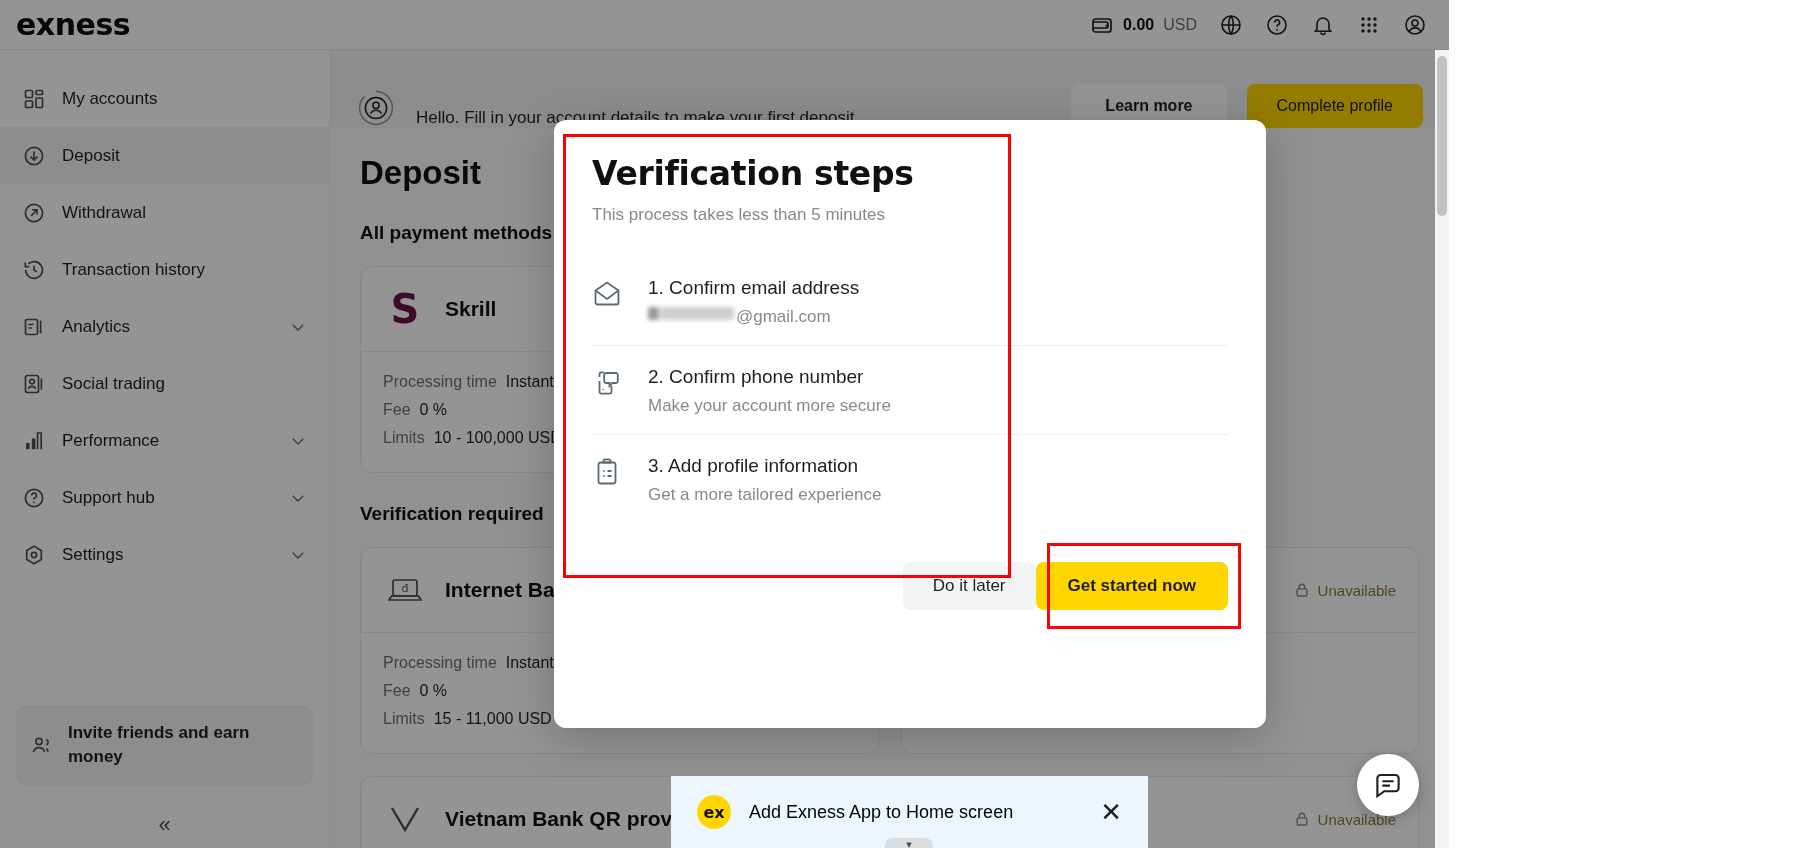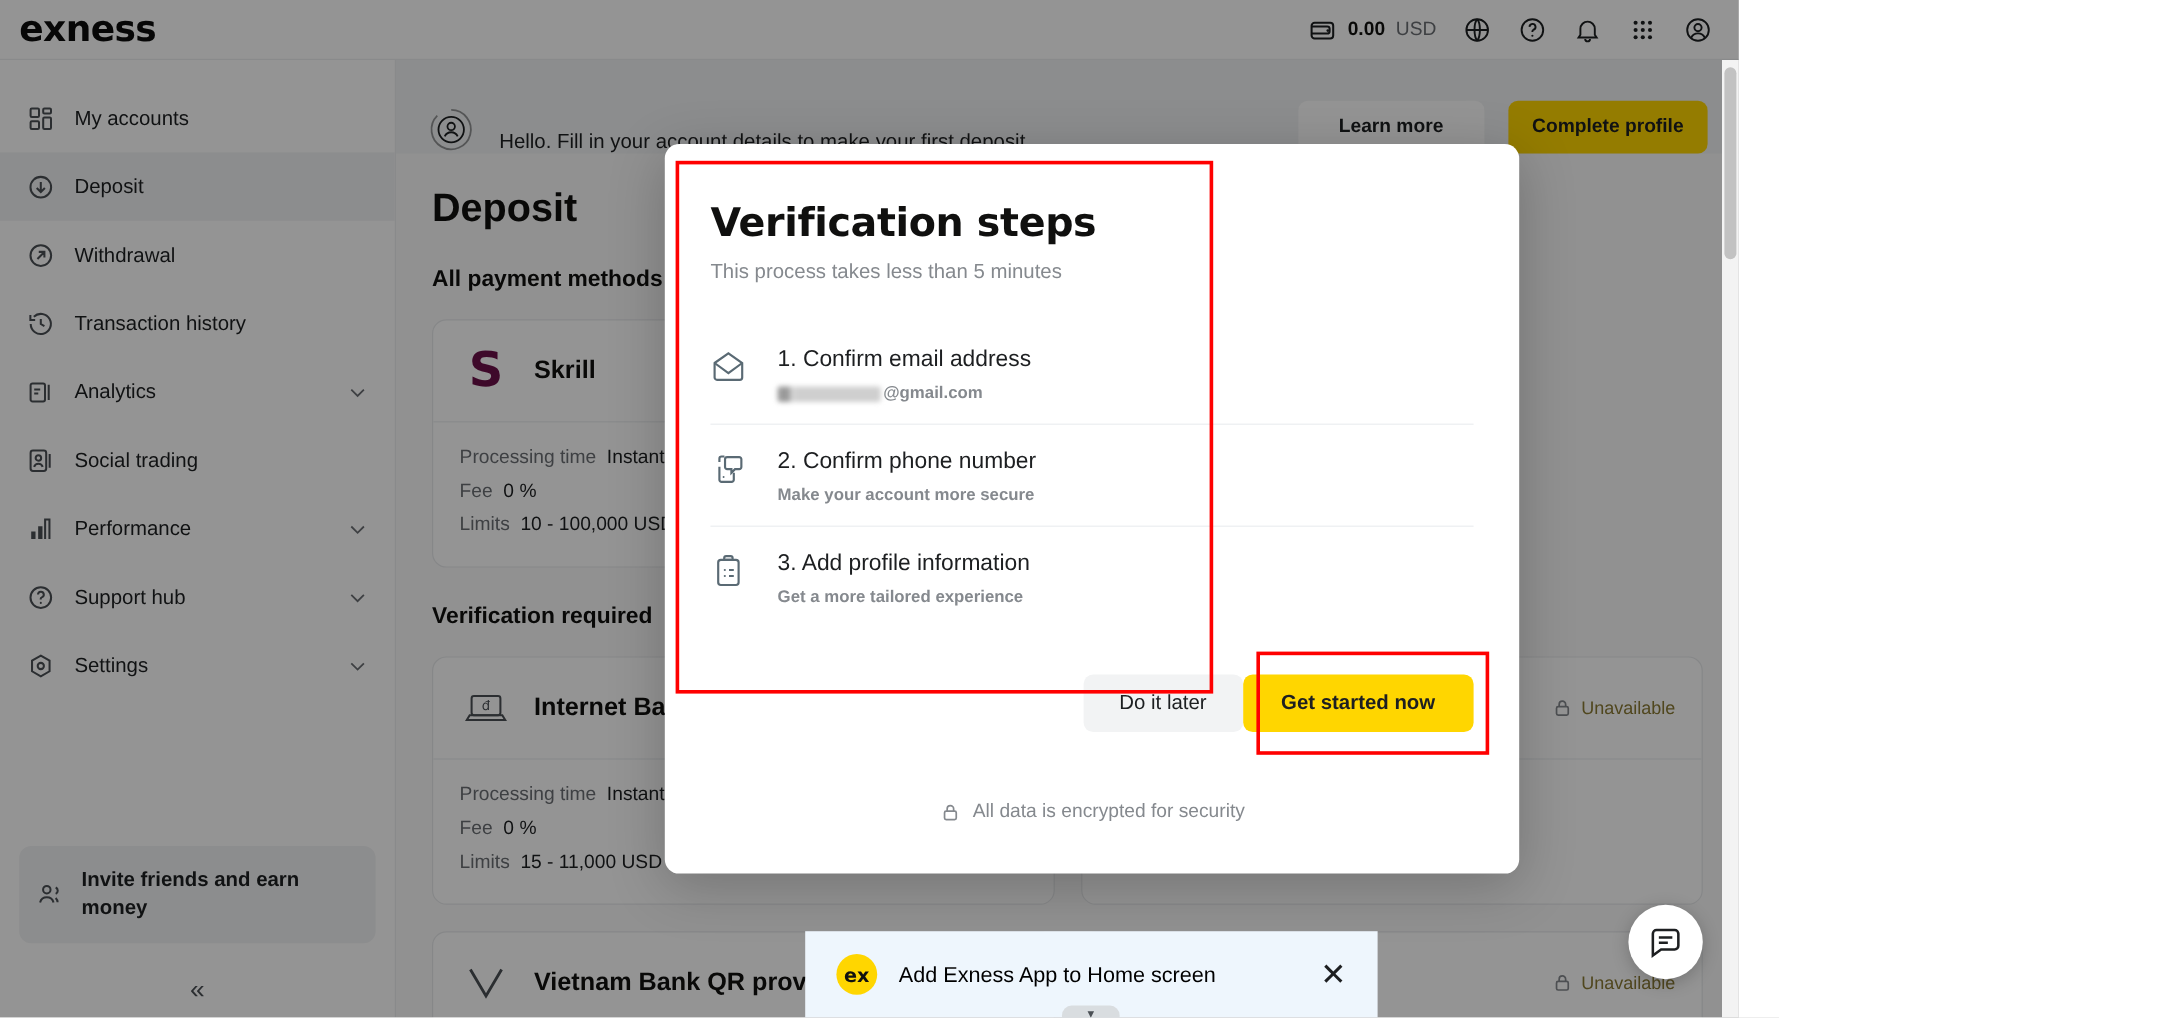--- a/index.html
+++ b/index.html
@@ -88,21 +88,21 @@
   .btn {
     border: none; border-radius: 8px; cursor: pointer;
     font-family: "Liberation Sans", sans-serif;
   }
   .btn-ghost {
     background: #ffffff; color: #1d1f21;
     padding: 13px 34px; font-size: 16px; font-weight: 600;
   }
   .btn-yellow {
     background: #ffd600; color: #1d1f21;
-    padding: 13px 20px; font-size: 16px; font-weight: 700;
+    padding: 13px 30px; font-size: 16px; font-weight: 400;
   }
 
   .page { padding: 26px 30px 0 30px; }
   .page-title { font-size: 33px; font-weight: 700; color: #10100f; }
   .sec-title { font-size: 19px; font-weight: 700; color: #10100f; margin-top: 30px; }
 
   .cards { display: flex; gap: 22px; margin-top: 22px; }
   .pm-card {
     background: #ffffff; border: 1px solid #e7e9eb; border-radius: 12px;
     width: 672px; overflow: hidden;
@@ -133,33 +133,33 @@
     background: #c2c2c2; border-radius: 5px;
   }
 
   
   .modal {
     position: absolute; z-index: 100;
     left: 554px; top: 120px; width: 712px; height: 608px;
     background: #ffffff; border-radius: 12px;
     box-shadow: 0 10px 46px rgba(0,0,0,0.22);
   }
-  .modal-inner { padding: 46px 38px 0 38px; }
+  .modal-inner { padding: 34px 38px 0 38px; }
   .modal-title {
     font-size: 33px; font-weight: 700; color: #10100f; letter-spacing: -0.3px;
     font-family: "DejaVu Sans", sans-serif;
   }
   .modal-sub { font-size: 17px; color: #85898e; margin-top: 12px; }
 
   .steps { margin-top: 38px; }
   .step { display: flex; gap: 26px; align-items: flex-start; padding: 14px 0 18px 0; }
   .step + .step { border-top: 1px solid #eceef0; padding-top: 20px; }
   .step-ico { width: 30px; height: 30px; flex: 0 0 30px; color: #5a6a74; margin-top: 2px; }
   .step-title { font-size: 19px; color: #1d1f21; }
-  .step-desc { font-size: 14px; color: #85898e; margin-top: 8px; display: flex; align-items: flex-end; font-weight: bold; }
+  .step-desc { font-size: 17px; color: #85898e; margin-top: 8px; display: flex; align-items: flex-start; }
   .blur-mask {
     display: inline-block; width: 86px; height: 13px;
     background: linear-gradient(90deg,#9a9a9a 0 10px,#d2d2d2 10px 16px,#cfcfcf 16px 86px);
     filter: blur(2.2px);
     margin-right: 2px; border-radius: 2px;
   }
 
   .modal-actions {
     position: absolute; right: 38px; bottom: 118px;
     display: flex; align-items: center; 
@@ -551,27 +551,20 @@
         </div>
 
       </div>
     </div>
 
     <div class="modal-actions">
       <button class="btn btn-later">Do it later</button>
       <button class="btn btn-start">Get started now</button>
     </div>
 
-    <div class="modal-foot">
-      <svg class="lock-ico" viewBox="0 0 24 24" fill="none" stroke="currentColor" stroke-width="1.9">
-        <rect x="5.5" y="10.5" width="13" height="9.5" rx="1.8"></rect>
-          <path d="M8.4 10.5V8a3.6 3.6 0 0 1 7.2 0v2.5"></path>
-      </svg>
-      <span>All data is encrypted for security</span>
-    </div>
   </div>
 
   <div class="redbox" id="redbox-steps"></div>
   <div class="redbox" id="redbox-cta"></div>
 
   <div class="toast">
     <div class="ex-badge">ex</div>
     <div class="toast-text">Add Exness App to Home screen</div>
     <div class="toast-close">✕</div>
   </div>

